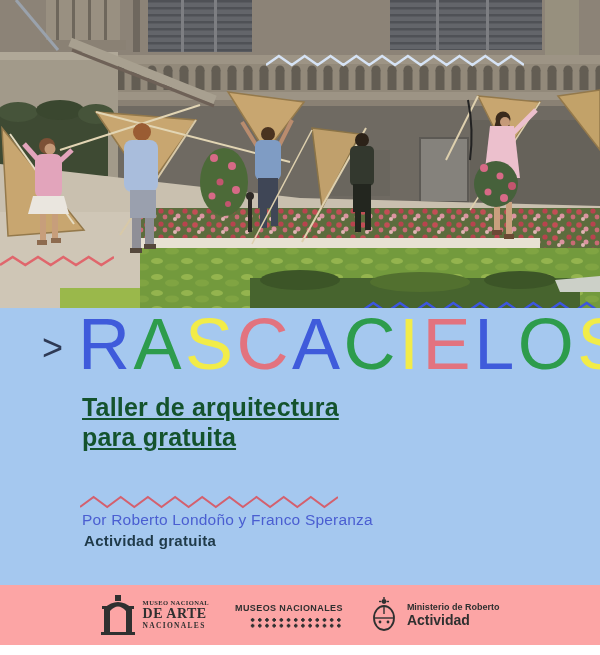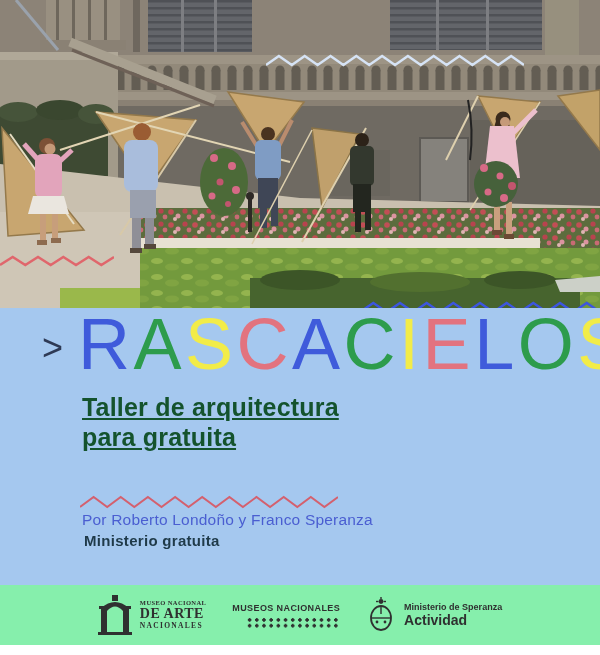--- a/index.html
+++ b/index.html
@@ -18,21 +18,21 @@
 
   
   .panel{position:absolute;left:0;top:308px;width:600px;height:277px;background:#a5c8ef;}
   .chevron{position:absolute;left:42px;top:22px;font-size:36px;font-weight:300;line-height:1;}
   .title{position:absolute;left:78px;top:0;font-size:72px;font-weight:400;letter-spacing:3.5px;line-height:1;white-space:nowrap;}
   .subtitle{position:absolute;left:82px;top:84px;font-size:25px;font-weight:600;line-height:1.2;letter-spacing:.2px;}
   .byline{position:absolute;left:82px;top:156px;font-size:15.5px;font-weight:400;letter-spacing:.2px;margin-top:47px;}
   .note{position:absolute;left:84px;top:224px;font-size:15px;font-weight:600;letter-spacing:.3px;}
 
   
-  .footer{position:absolute;left:0;top:585px;width:600px;height:60px;background:#86efac;
+  .footer{position:absolute;left:0;top:585px;width:600px;height:60px;background:#fca5a5;
           display:flex;align-items:center;justify-content:center;gap:26px;color:#2f3030;}
   .logo{display:flex;align-items:center;gap:8px;}
   .mnad-text{display:flex;flex-direction:column;font-family:"Liberation Serif",serif;line-height:1.05;}
   .mnad-l1{font-size:6.5px;font-weight:700;letter-spacing:.4px;}
   .mnad-l2{font-size:14px;font-weight:700;letter-spacing:.5px;}
   .mnad-l3{font-size:7.5px;font-weight:700;letter-spacing:1.3px;}
   .museos{display:flex;flex-direction:column;align-items:flex-end;}
   .museos-label{font-size:9px;font-weight:700;letter-spacing:.4px;}
   .museos-dots{width:94px;height:11px;margin-top:4px;
        background-image:radial-gradient(circle,#2f3030 1.5px,transparent 1.7px);
@@ -235,21 +235,21 @@
     </svg>
 
   <div class="panel" style="background: rgb(165, 200, 239);">
     <div class="chevron" style="color: rgb(46, 58, 85);">&gt;</div>
     <div class="title"><span style="color: rgb(63, 91, 219);">R</span><span style="color: rgb(45, 156, 76);">A</span><span style="color: rgb(242, 236, 72);">S</span><span style="color: rgb(226, 115, 127);">C</span><span style="color: rgb(63, 91, 219);">A</span><span style="color: rgb(45, 156, 76);">C</span><span style="color: rgb(242, 236, 72);">I</span><span style="color: rgb(226, 115, 127);">E</span><span style="color: rgb(63, 91, 219);">L</span><span style="color: rgb(45, 156, 76);">O</span><span style="color: rgb(242, 236, 72);">S</span></div>
     <div class="subtitle" style="color: #14532d; text-decoration: underline;">
       <div>Taller de arquitectura</div>
       <div>para gratuita</div>
     </div>
     <div class="byline" style="color: rgb(74, 94, 209);">Por Roberto Londoño y Franco Speranza</div>
-    <div class="note" style="color: rgb(31, 58, 73);">Ministerio gratuita</div>
+    <div class="note" style="color: rgb(31, 58, 73);">Actividad gratuita</div>
   </div>
   <svg class="zig zig-byline" width="258" height="14">
       <polyline points="0.0,12 13.6,2 27.2,12 40.7,2 54.3,12 67.9,2 81.5,12 95.1,2 108.6,12 122.2,2 135.8,12 149.4,2 162.9,12 176.5,2 190.1,12 203.7,2 217.3,12 230.8,2 244.4,12 258.0,2" fill="none" stroke="#d4606e" stroke-width="2"></polyline>
     </svg>
 
   <div class="footer">
     <div class="logo">
       <svg width="34" height="40" viewBox="0 0 34 40">
         <g fill="#2f3030">
           <path d="M3,40 L3,13 Q17,1 31,13 L31,40 L25,40 L25,16 Q17,7 9,16 L9,40 Z"></path>
@@ -281,19 +281,19 @@
         <g fill="#2f3030">
           <circle cx="15" cy="4.5" r="2.4"></circle>
           <rect x="10" y="3.8" width="2.4" height="1.4"></rect>
           <rect x="17.6" y="3.8" width="2.4" height="1.4"></rect>
           <rect x="14.3" y="0" width="1.4" height="2"></rect>
           <circle cx="11" cy="25" r="1.4"></circle>
           <circle cx="19" cy="25" r="1.4"></circle>
         </g>
       </svg>
       <div class="min-text">
-        <span class="min-l1">Ministerio de Speranza</span>
+        <span class="min-l1">Ministerio de Roberto</span>
         <span class="min-l2">Actividad</span>
       </div>
     </div>
   </div>
 
 </div>
 
 </body></html>

